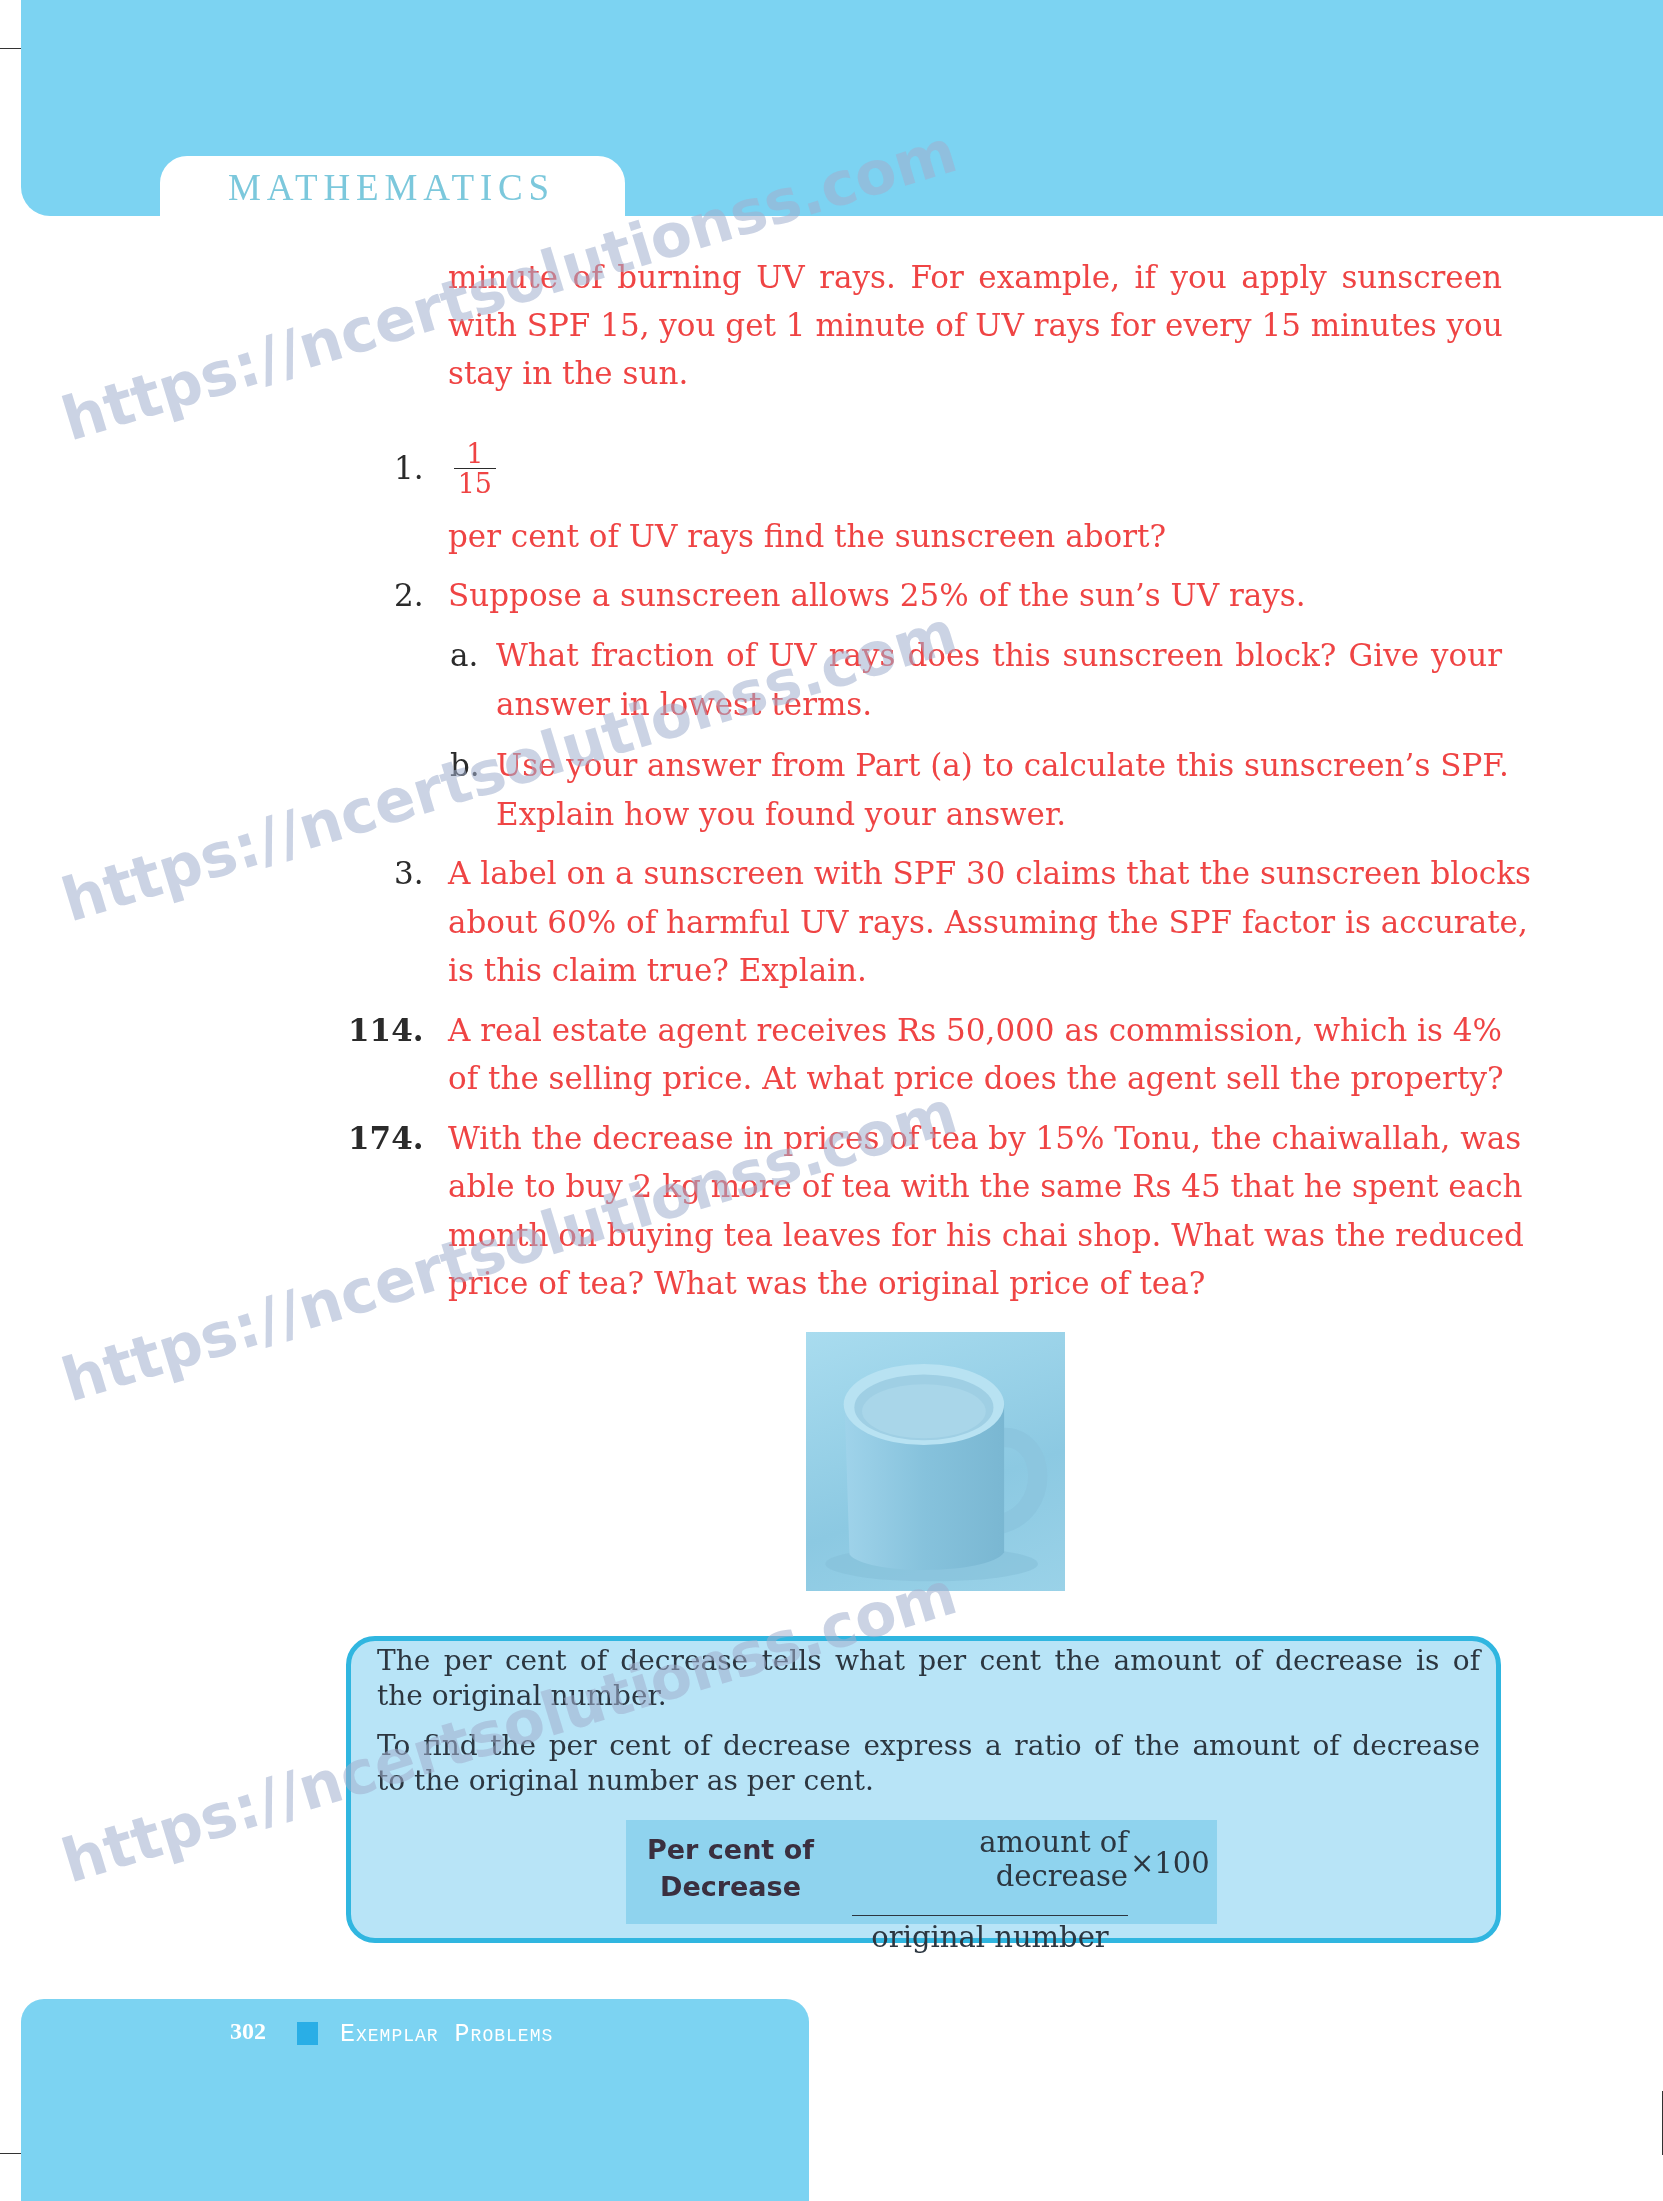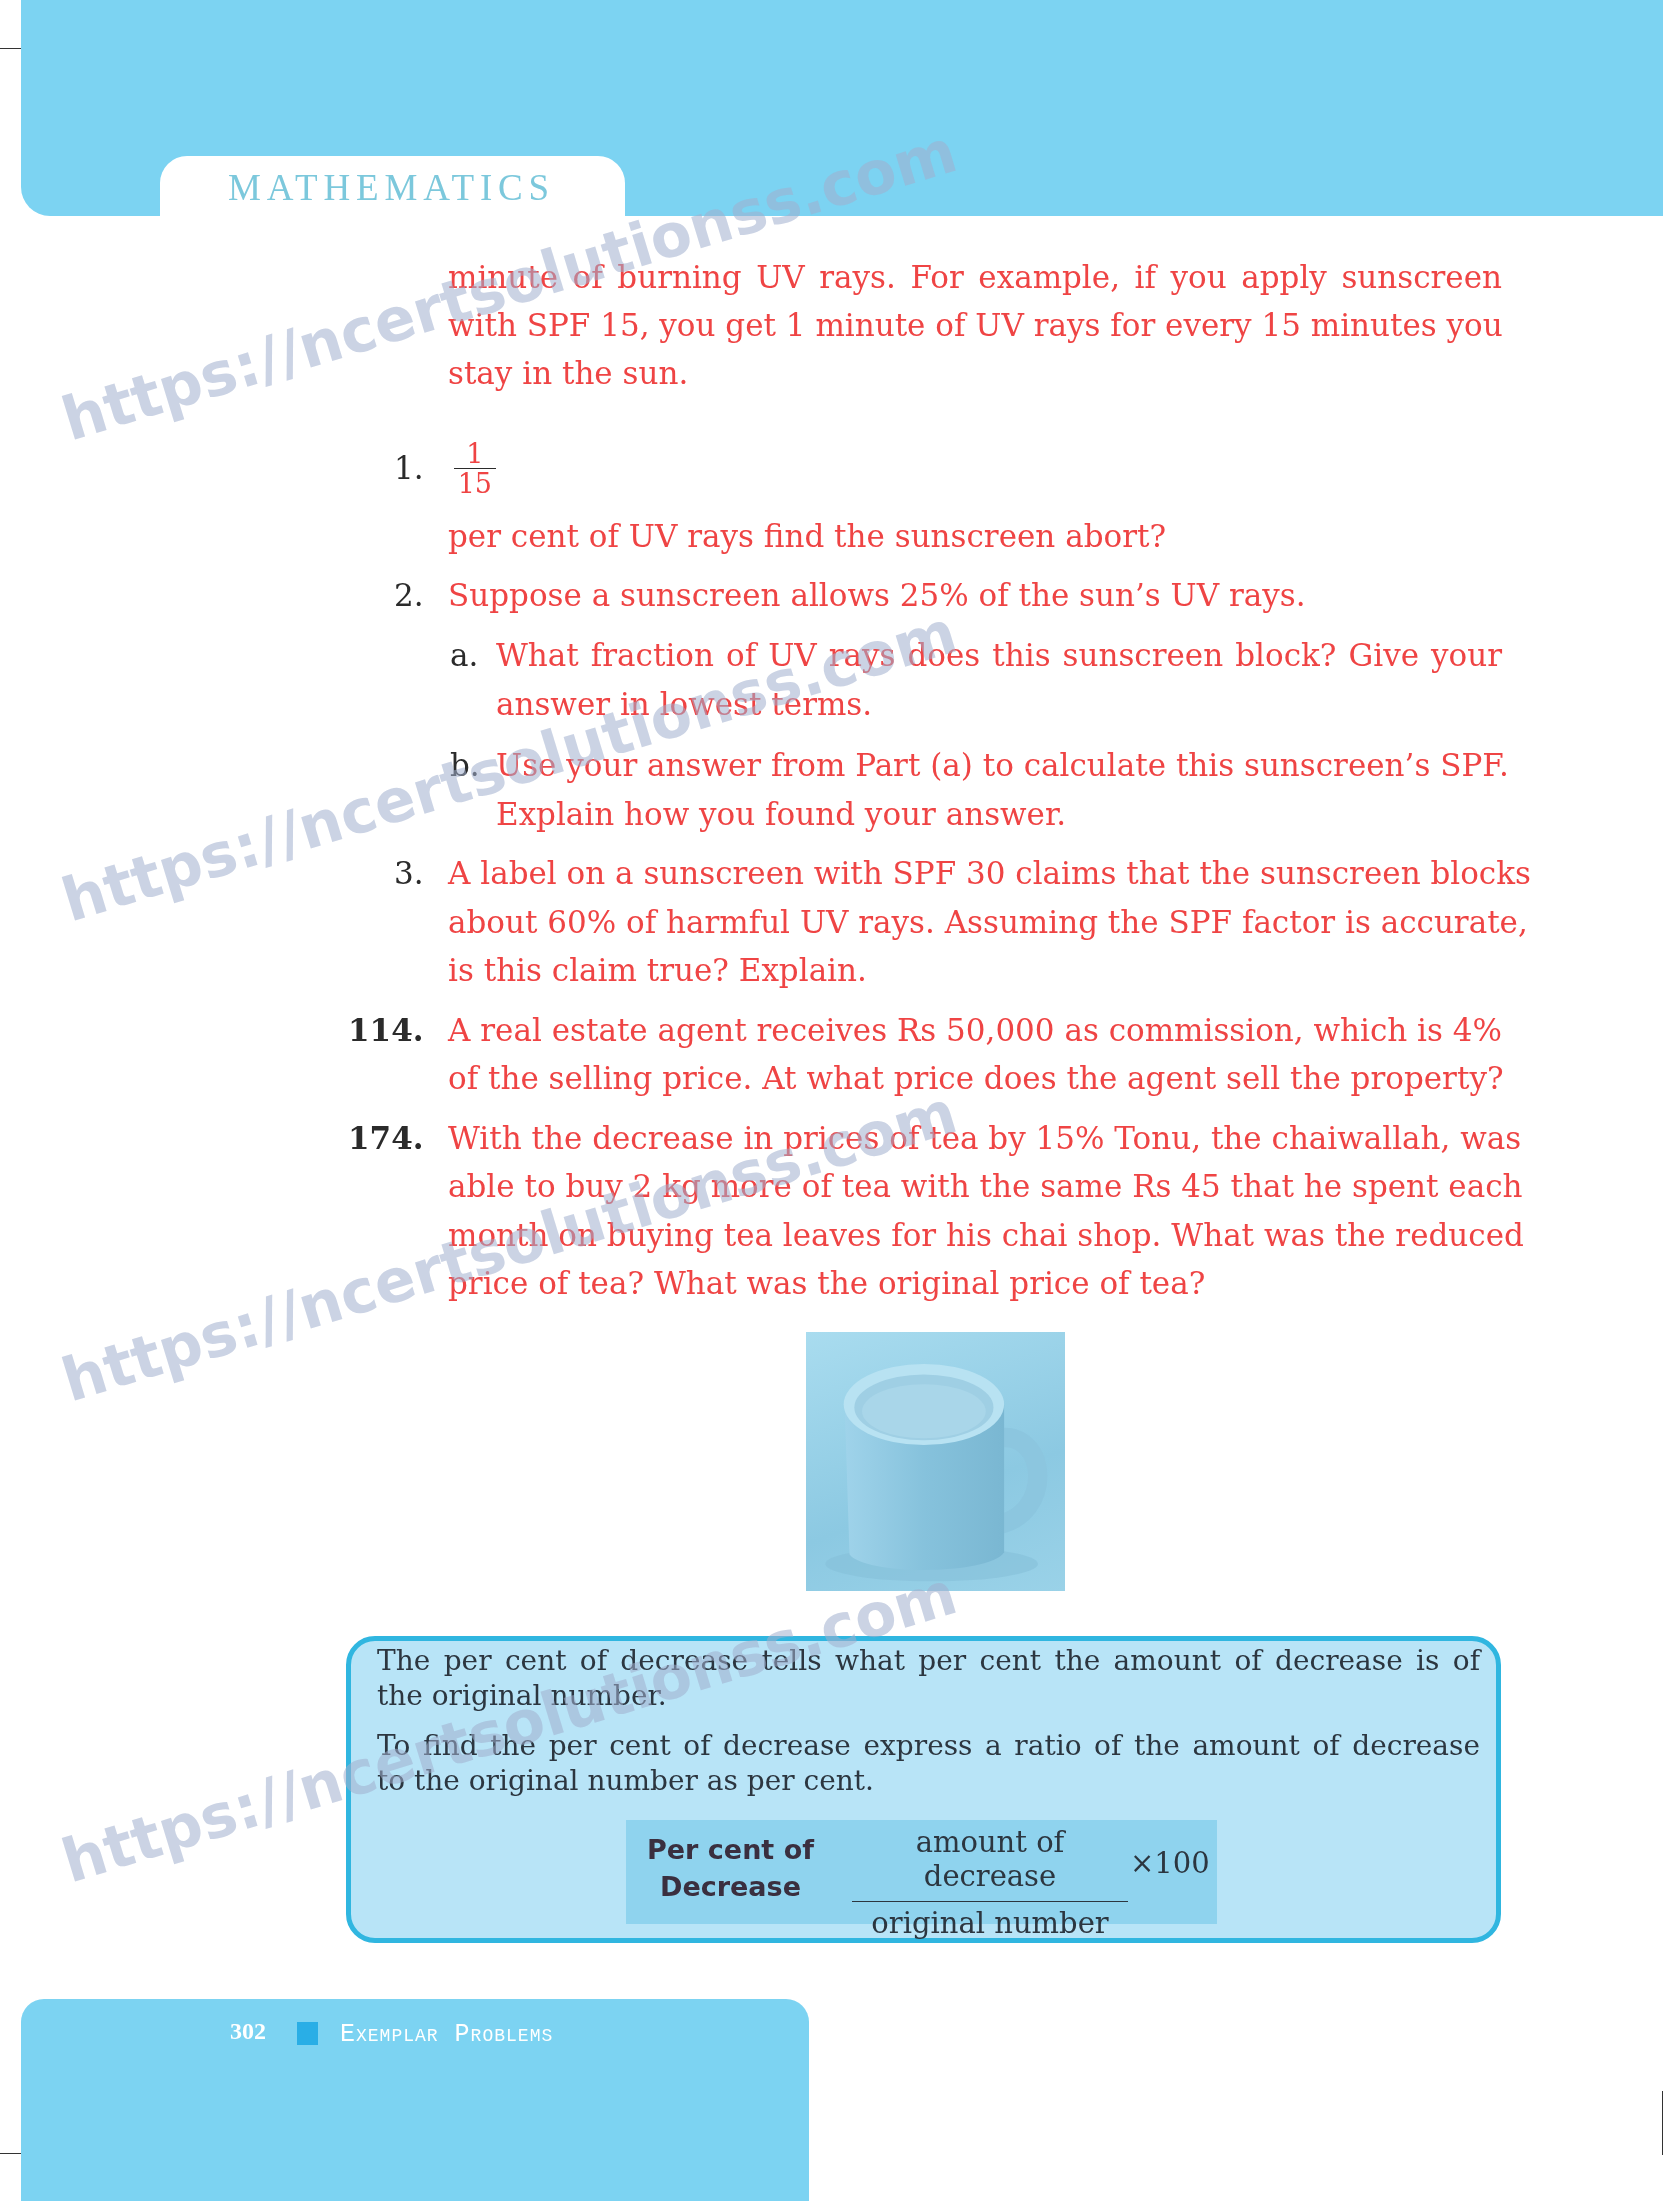--- a/index.html
+++ b/index.html
@@ -99,21 +99,21 @@
       color: #3a2f3f;
       text-align: center;
       line-height: 37px;
     }
     .formula-frac {
       position: absolute;
       text-align: center;
       font-size: 29px;
       color: #2c3640;
     }
-    .formula-frac .top { display: block; padding-bottom: 8px; border-bottom: 1.9px solid #2c3640; }
+    .formula-frac .top { display: block; padding-bottom: 22px; border-bottom: 1.9px solid #2c3640; text-align: right; }
     .formula-frac .bot { display: block; padding-top: 3.9px; }
     .formula-times { position: absolute; font-size: 29px; color: #2c3640; }
     
     .footer-band {
       position: absolute;
       left: 21px; top: 1999px;
       width: 788px; height: 203px;
       background: #7cd3f2;
       border-top-left-radius: 23px;
       border-top-right-radius: 23px;

